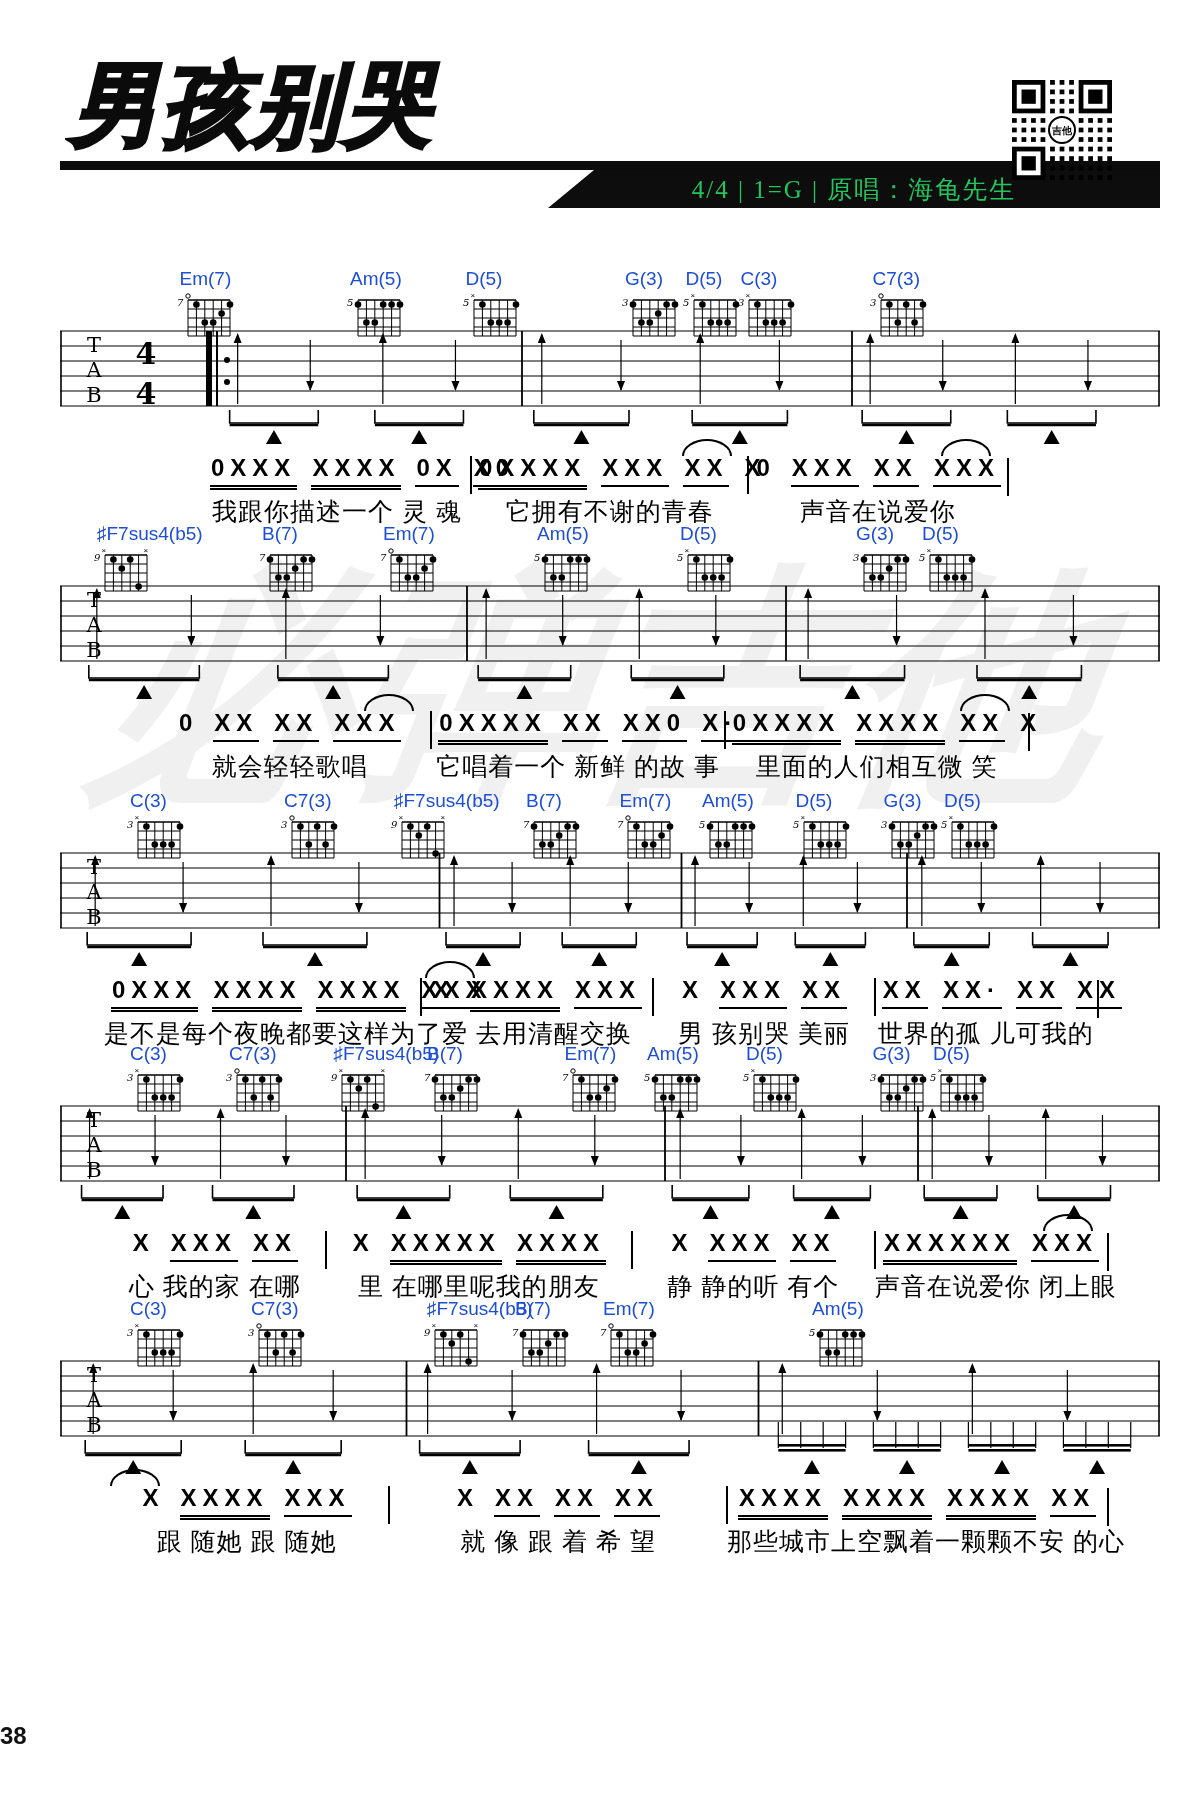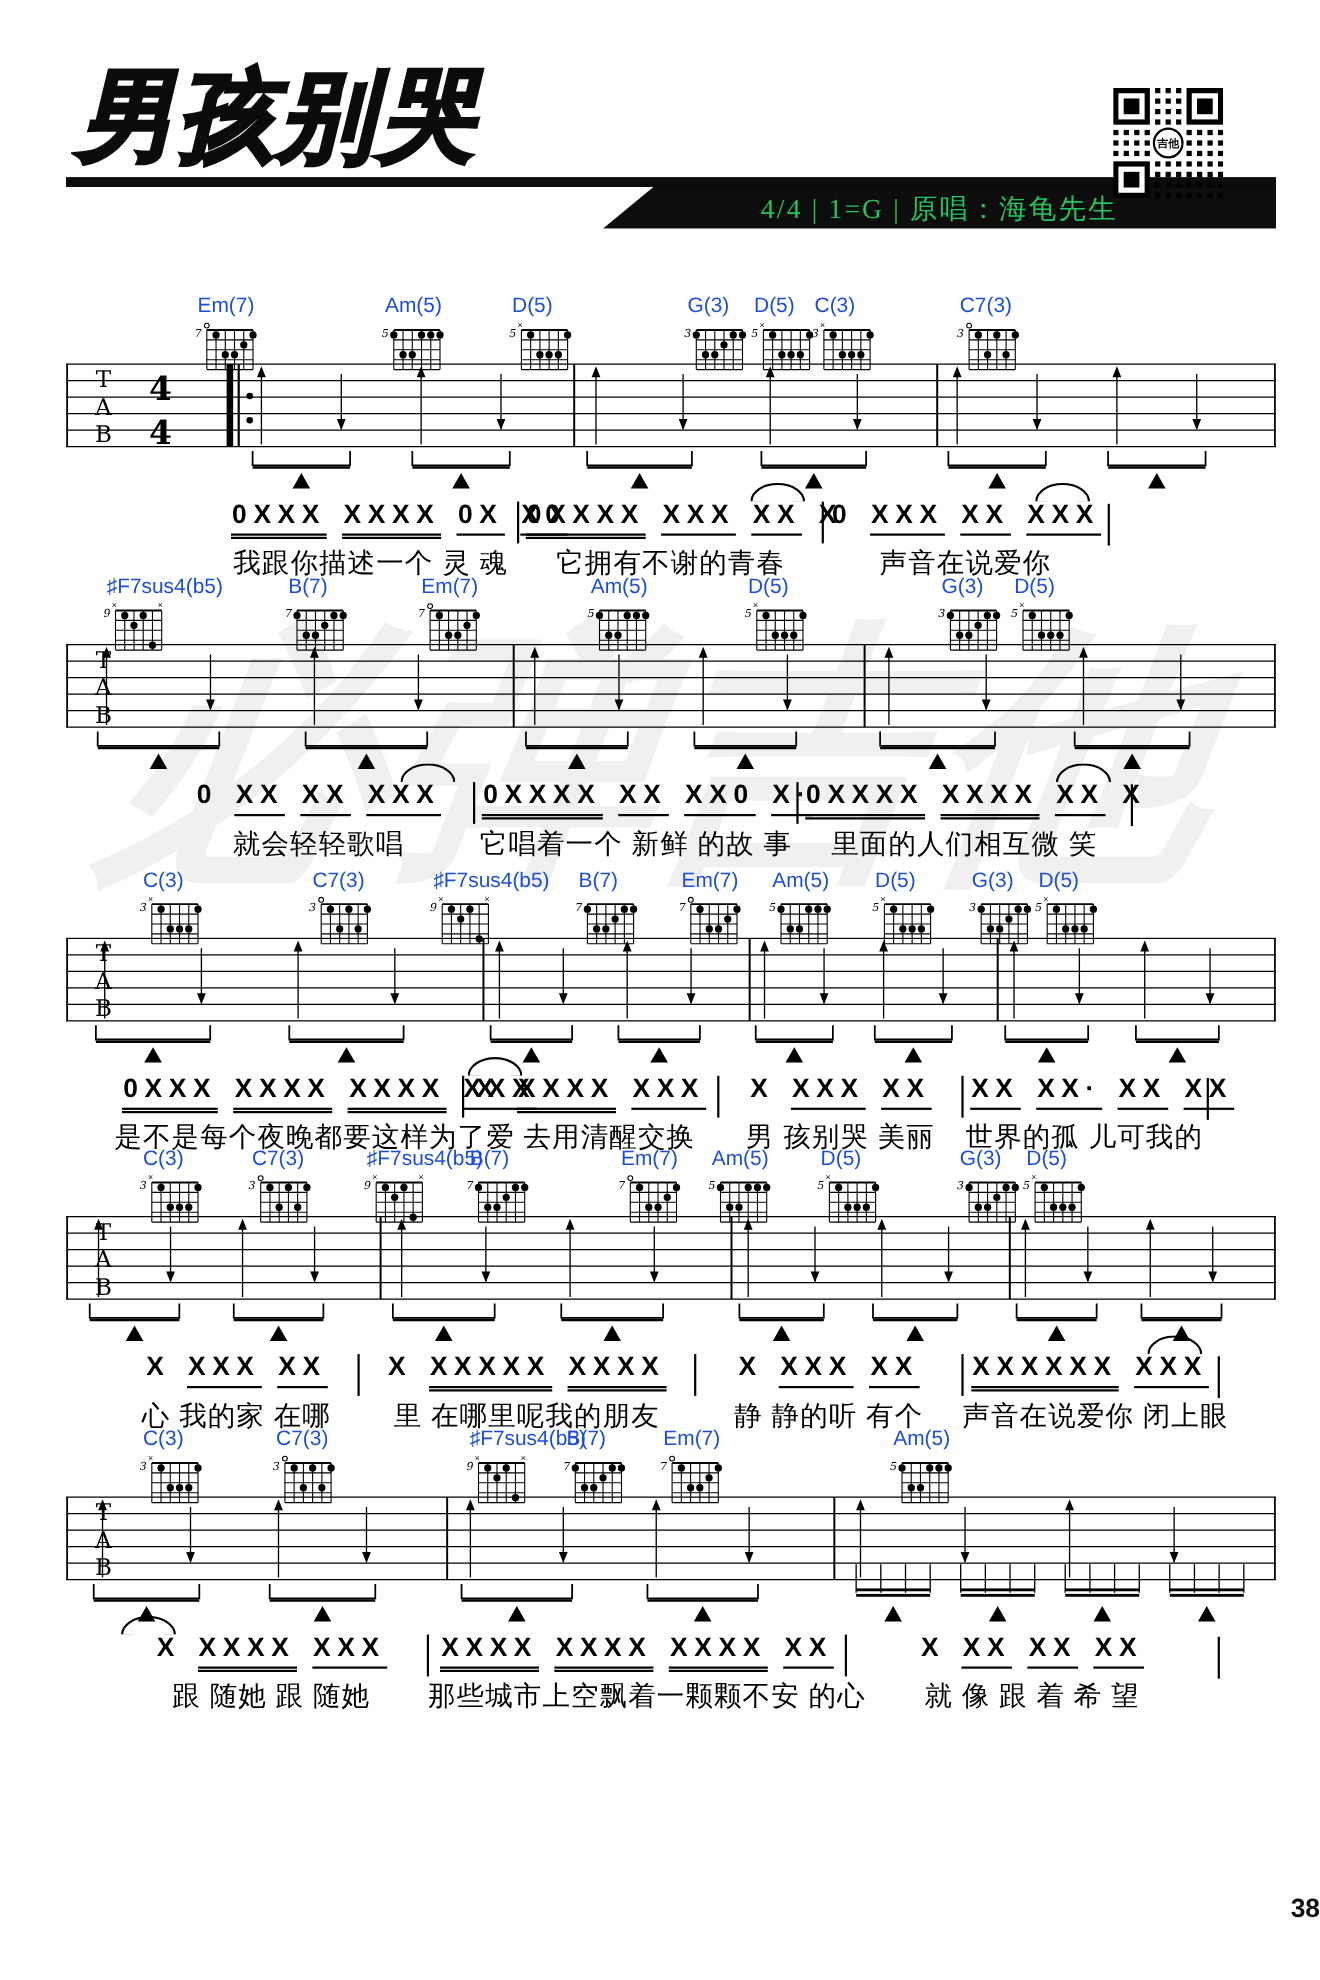--- a/index.html
+++ b/index.html
@@ -30,21 +30,21 @@
   .endbar{position:relative;}
   .endbar::before{content:"";position:absolute;left:0;top:6px;width:2px;height:38px;background:#000;}
   .rl{font-size:24px;font-weight:700;letter-spacing:0;white-space:nowrap;color:#000;}
   .g{position:relative;display:inline-block;margin:0 7px;letter-spacing:6px;padding:0 1px 3px;}
   .g.u1,.g.u2{border-bottom:2px solid #000;}
   .g.u2::after{content:"";position:absolute;left:0;right:0;bottom:-5px;height:2px;background:#000;}
   .lyr{margin-top:8px;font-size:25px;color:#000;letter-spacing:1px;white-space:nowrap;}
   .tie{position:absolute;top:-13px;width:46px;height:15px;border:2px solid #000;border-bottom:none;
        border-radius:50% 50% 0 0 / 100% 100% 0 0;}
   
-  .pageno{position:absolute;left:0;top:1722px;width:100%;text-align:right;
+  .pageno{position:absolute;left:0;top:1722px;width:100%;text-align:left;
           font-size:24px;font-weight:700;color:#111;z-index:2;}
 </style>
 </head>
 <body>
 
 <div class="page">
   <div class="title">男孩别哭</div>
   <div class="title-underline"></div>
   <div class="meta-bar">
     <span>4/4 | 1=G | 原唱：海龟先生</span>
@@ -1313,26 +1313,26 @@
             <rect x="1003.4200000000001" y="84" width="67.32000000000001" height="2.6" fill="#000"></rect>
             <rect x="1003.4200000000001" y="89" width="67.32000000000001" height="2.6" fill="#000"></rect>
             <polygon points="1029.0800000000002,114 1045.0800000000002,114 1037.0800000000002,100" fill="#000"></polygon>
           </svg></div>
         <div class="segrow" style="margin-left: 4%;">
           <div class="seg" style="width: 27%;">
             <div class="rl"><span class="g u0">X</span><span class="g u2">XXXX</span><span class="g u1">XXX</span></div>
             <div class="tie" style="left: 2%;"></div>
             <div class="lyr">跟 随她   跟 随她</div>
           </div>
+          <div class="seg sep" style="width: 32%;">
+            <div class="rl"><span class="g u0">X</span><span class="g u1">XX</span><span class="g u1">XX</span><span class="g u1">XX</span></div>
+            <div class="lyr">就 像 跟 着 希 望</div>
+          </div>
           <div class="seg sep" style="width: 36%;">
             <div class="rl"><span class="g u2">XXXX</span><span class="g u2">XXXX</span><span class="g u2">XXXX</span><span class="g u1">XX</span></div>
             <div class="lyr">那些城市上空飘着一颗颗不安 的心</div>
-          </div>
-          <div class="seg sep" style="width: 32%;">
-            <div class="rl"><span class="g u0">X</span><span class="g u1">XX</span><span class="g u1">XX</span><span class="g u1">XX</span></div>
-            <div class="lyr">就 像 跟 着 希 望</div>
           </div>
           <div class="endbar" style="width: 2px;"></div>
         </div>
       </div>
     </div>
   <div class="pageno">38</div>
 </div>
 
 </body></html>

